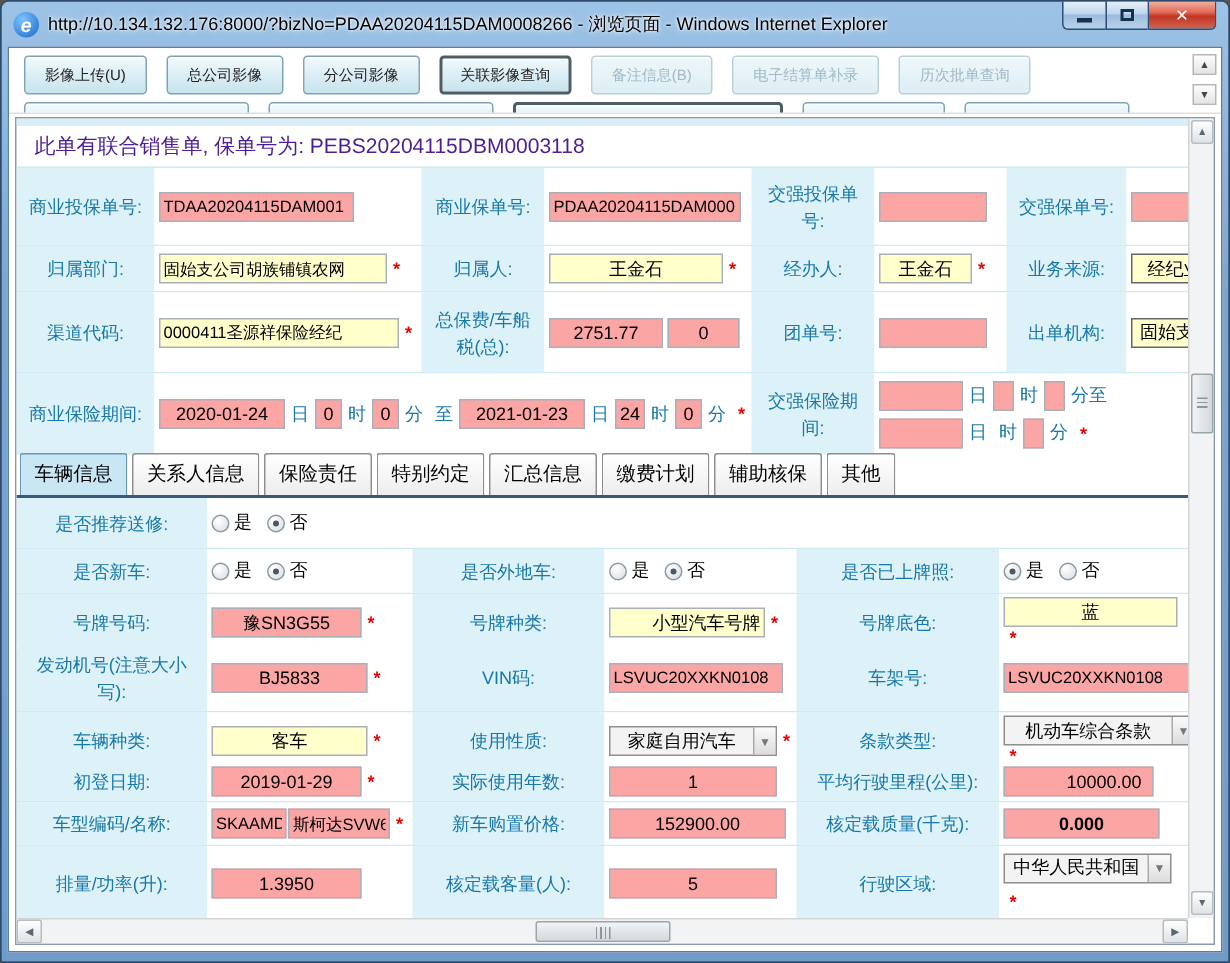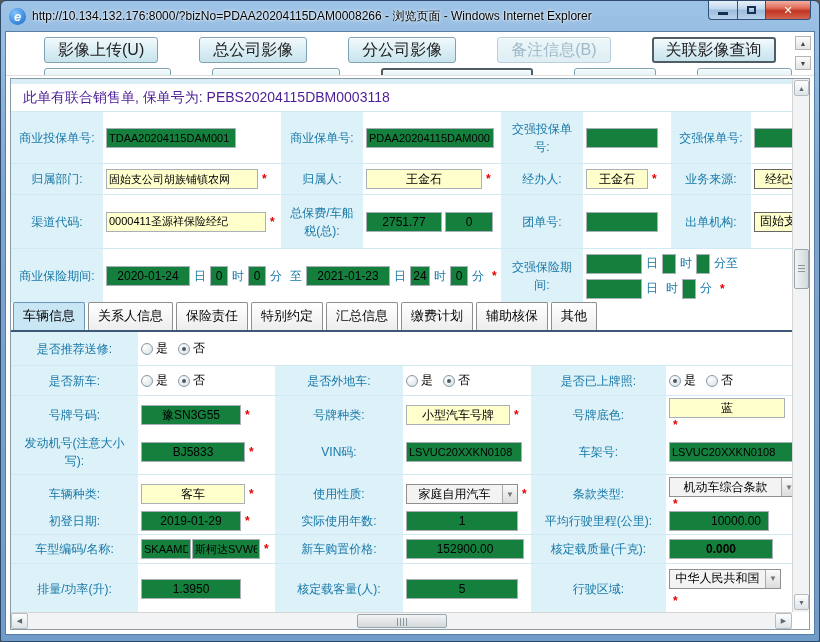--- a/index.html
+++ b/index.html
@@ -34,22 +34,22 @@
   .client { position:absolute; left:4px; right:4px; top:30px; bottom:6px;
     background:#fff; border:1px solid #5a7da5; overflow:hidden; }
 
   
   .toolbar { position:relative; height:44px; overflow:hidden; border-bottom:1px solid #e0e0e0;
     background:#fff; padding:5px 22px 0 10px; }
   .tb-row { display:flex; gap:13px; }
   .tb-row.second { margin-top:5px; }
   .tb-btn { height:26px; padding:0 13px; border:1px solid #7fa3b5; border-radius:3px;
     background:linear-gradient(180deg,#f2fafc 0%,#d9edf4 55%,#c8e3ec 100%);
-    color:#222; font-size:16px; white-space:nowrap; cursor:pointer;
-    box-shadow:0 1px 0 rgba(255,255,255,.8) inset;margin-left:28px; }
+    color:#222; font-size:10px; white-space:nowrap; cursor:pointer;
+    box-shadow:0 1px 0 rgba(255,255,255,.8) inset; }
   .tb-btn.focused { border:2px solid #4e5d66; padding:0 12px; }
   .tb-btn:disabled, .tb-btn.disabled { color:#9fb9c7; border-color:#b9cfda;
     background:linear-gradient(180deg,#eef7fa,#ddeef4); }
   .tb-btn.stub { height:26px; }
   .tb-spinner { position:absolute; right:3px; top:4px; width:16px; height:34px;
     display:flex; flex-direction:column; justify-content:space-between; }
   .spin-btn { height:14px; border:1px solid #b5b5b5; background:linear-gradient(#fdfdfd,#e3e3e3);
     font-size:7px; color:#444; display:flex; align-items:center; justify-content:center; }
 
   
@@ -64,21 +64,21 @@
   .fgrid { display:grid; grid-template-columns:92px 178px 82px 138px 82px 88px 80px 1fr; }
   .vgrid { display:grid; grid-template-columns:127px 137px 128px 128px 135px 1fr; }
   .frow { border-top:1px solid #cfeaf3; }
   .lbl { background:#dcf1f8; color:#1878a8; display:flex; align-items:center;
     justify-content:center; text-align:center; padding:2px 4px; line-height:1.5; }
   .val { display:flex; align-items:center; padding:2px 3px; background:#fff; flex-wrap:wrap; }
   .h52{height:52px} .h31{height:31px} .h54{height:54px} .h55{height:55px}
   .h33{height:33px} .h30{height:30px} .h34{height:34px} .h45{height:45px}
   .h32{height:32px} .h28{height:28px} .h29{height:29px} .h50{height:50px}
 
-  .inp { height:20px; border:1px solid #a9b0b7; background:#15803d; font-size:12px;
+  .inp { height:20px; border:1px solid #a9b0b7; background:#fca5a5; font-size:12px;
     text-align:center; font-family:"Liberation Sans","DejaVu Sans",sans-serif; color:#000; padding:0 2px; }
   .inp.left { text-align:left; }
   .inp.small { font-size:11px; }
   .inp.yellow { background:#ffffcc; }
   .req { color:#e80000; font-weight:bold; margin-left:4px; }
   .unit { color:#1878a8; margin:0 4px; white-space:nowrap; }
 
   .sel { height:20px; border:1px solid #8f8f8f; background:#f3f3f3; display:inline-flex;
     align-items:center; overflow:hidden; }
   .sel.yellow { background:#ffffcc; border-color:#666; }
@@ -142,22 +142,22 @@
     </div>
   </div>
 
   <div class="client">
 
     <div class="toolbar">
       <div class="tb-row">
         <button class="tb-btn">影像上传(U)</button>
         <button class="tb-btn">总公司影像</button>
         <button class="tb-btn">分公司影像</button>
+        <button class="tb-btn focused">关联影像查询</button>
         <button class="tb-btn disabled">备注信息(B)</button>
-        <button class="tb-btn focused">关联影像查询</button>
         <button class="tb-btn disabled">电子结算单补录</button>
         <button class="tb-btn disabled">历次批单查询</button>
       </div>
       <div class="tb-row second">
         <button class="tb-btn stub" style="width:150px"></button>
         <button class="tb-btn stub" style="width:150px"></button>
         <button class="tb-btn stub focused" style="width:180px"></button>
         <button class="tb-btn stub" style="width:95px"></button>
         <button class="tb-btn stub" style="width:110px"></button>
       </div>
@@ -320,21 +320,21 @@
         </div>
 
         <div class="vgrid frow h34">
           <div class="lbl">号牌号码:</div>
           <div class="val">
               <input class="inp" style="width: 100px;" value="豫SN3G55">
               <span class="req">*</span>
             </div>
           <div class="lbl">号牌种类:</div>
           <div class="val">
-              <input class="inp yellow" style="width: 104px;" value="小型汽车号牌">
+              <input class="inp yellow" style="width: 104px; text-align: right;" value="小型汽车号牌">
               <span class="req">*</span>
             </div>
           <div class="lbl">号牌底色:</div>
           <div class="val">
               <input class="inp yellow" style="width: 116px;" value="蓝">
               <span class="req">*</span>
             </div>
         </div>
 
         <div class="vgrid frow h45">

